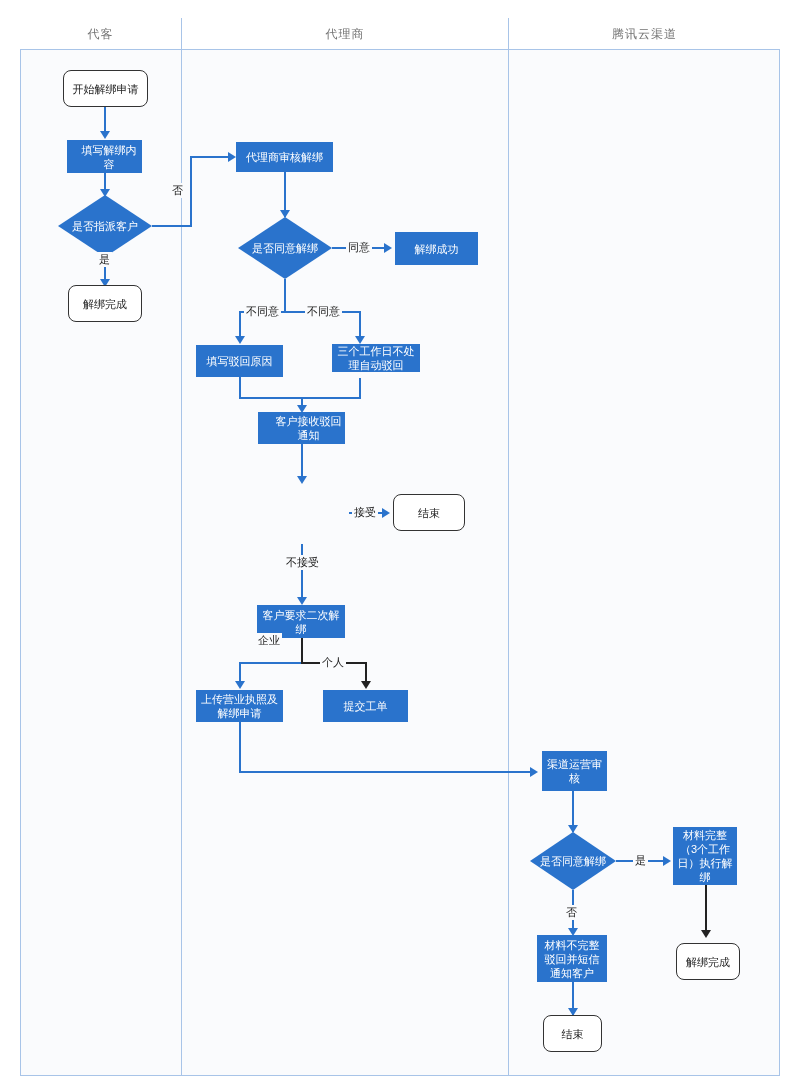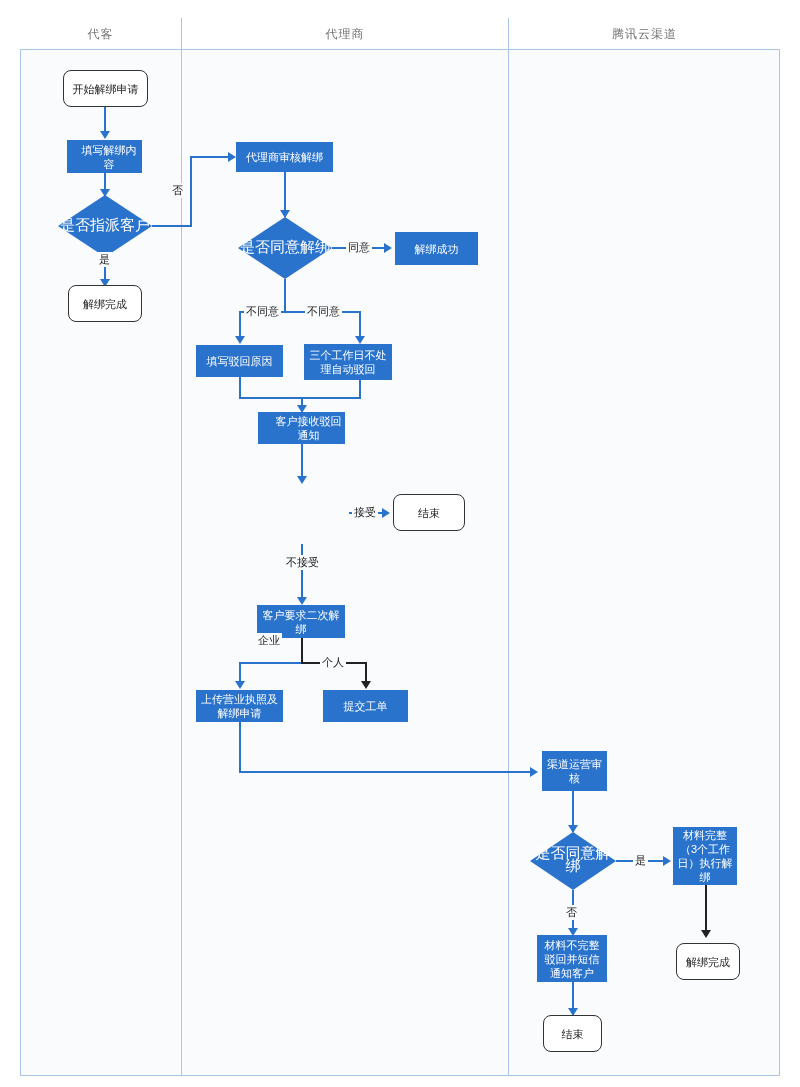--- a/index.html
+++ b/index.html
@@ -17,22 +17,22 @@
 
   
   .node{position:absolute;box-sizing:border-box;display:flex;align-items:center;
     justify-content:center;text-align:center;font-size:11px;line-height:14px;}
   .proc{background:#2a73cc;color:#ffffff;border:1px solid #2a73cc;padding:2px;}
   .term{background:#ffffff;color:#222222;border:1.6px solid #333333;border-radius:8px;}
   .dia-wrap{position:absolute;}
   .dia-shape{position:absolute;left:0;top:0;width:100%;height:100%;
     background:#2a73cc;clip-path:polygon(50% 0,100% 50%,50% 100%,0 50%);}
   .dia-label{position:absolute;left:0;top:0;width:100%;height:100%;display:flex;
-    align-items:center;justify-content:center;color:#ffffff;font-size:15px;
-    line-height:13px;text-align:center;font-family:Liberation Mono, monospace;}
+    align-items:center;justify-content:center;color:#ffffff;font-size:11px;
+    line-height:13px;text-align:center;}
 
   
   .ln{position:absolute;background:#2a73cc;}
   .ln.dark{background:#222222;}
   .lnh{height:1.6px;}
   .lnv{width:1.6px;}
   .arw{position:absolute;width:0;height:0;}
   .arw-d{border-left:5px solid transparent;border-right:5px solid transparent;
     border-top:8px solid #2a73cc;}
   .arw-r{border-top:5px solid transparent;border-bottom:5px solid transparent;
@@ -103,21 +103,21 @@
   <div class="ln lnh" style="left:239px;top:311px;width:122px;"></div>
   <div class="ln lnv" style="left:239px;top:311px;height:28px;"></div>
   <div class="arw arw-d" style="left:235px;top:336px;"></div>
   <div class="ln lnv" style="left:359px;top:311px;height:28px;"></div>
   <div class="arw arw-d" style="left:355px;top:336px;"></div>
   <div class="elbl" style="left:244px;top:304px;">不同意</div>
   <div class="elbl" style="left:305px;top:304px;">不同意</div>
 
   <div class="node proc" style="left:196px;top:345px;width:87px;height:32px;">填写驳回原因</div>
 
-  <div class="node proc" style="left:304px;top:344px;width:88px;height:36px;">三个工作日不处理自动驳回</div>
+  <div class="node proc" style="left:332px;top:344px;width:88px;height:28px;">三个工作日不处理自动驳回</div>
 
   <div class="ln lnv" style="left:239px;top:377px;height:21px;"></div>
   <div class="ln lnv" style="left:359px;top:378px;height:20px;"></div>
   <div class="ln lnh" style="left:239px;top:397px;width:122px;"></div>
   <div class="ln lnv" style="left:301px;top:397px;height:12px;"></div>
   <div class="arw arw-d" style="left:297px;top:405px;"></div>
 
   <div class="node proc" style="left:258px;top:412px;width:87px;height:32px;padding-left:16px;">客户接收驳回通知</div>
 
   <div class="ln lnv" style="left:301px;top:444px;height:38px;"></div>

